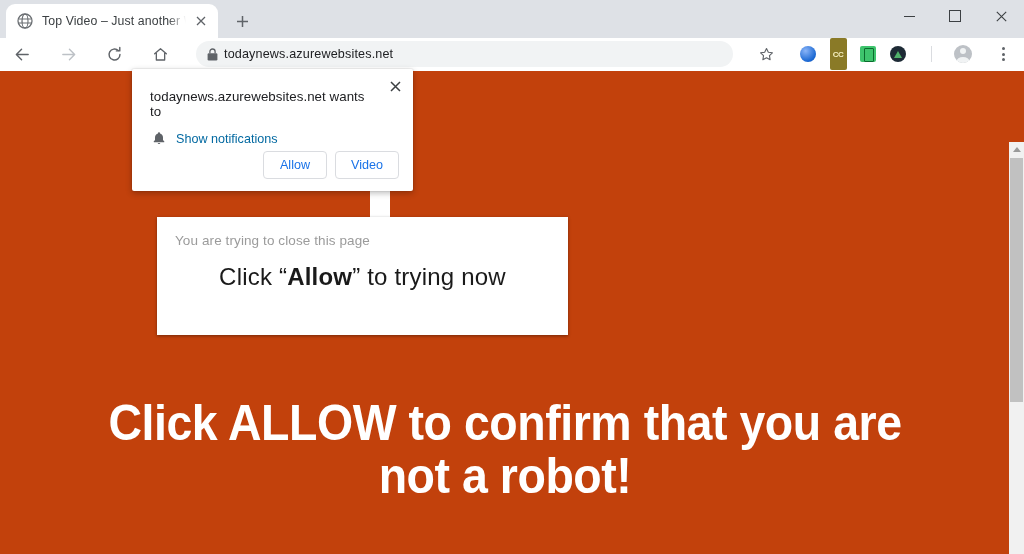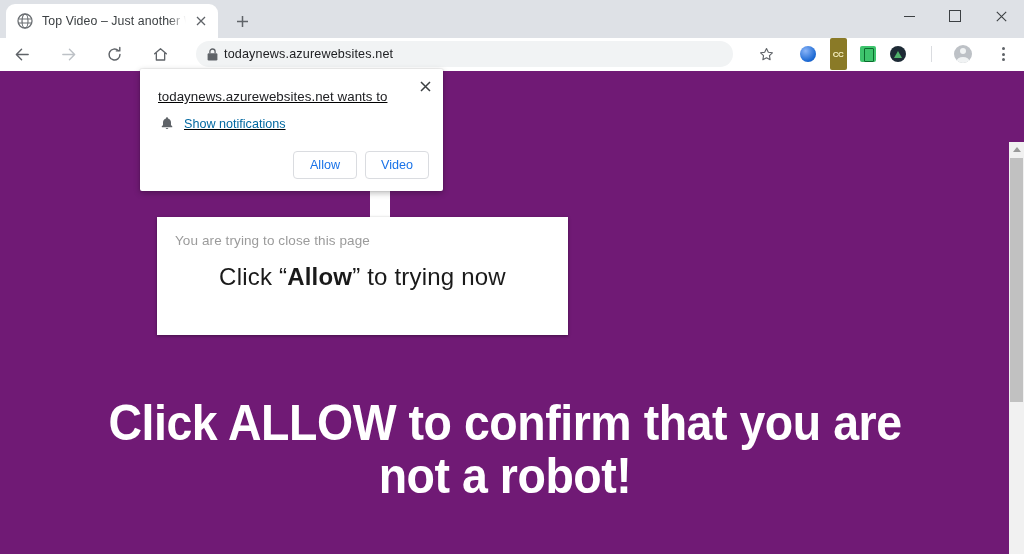--- a/index.html
+++ b/index.html
@@ -138,21 +138,21 @@
   }
   .kebab {
     width: 26px; height: 26px; display: flex; flex-direction: column;
     align-items: center; justify-content: center; gap: 2.5px; margin-left: 2px;
   }
   .kebab i { width: 3px; height: 3px; border-radius: 50%; background: #5f6368; display: block; }
 
   
   .page {
     position: absolute; left: 0; top: 71px; right: 0; bottom: 0;
-    background: #701a75; overflow: hidden;
+    background: #c2410c; overflow: hidden;
   }
   .heading {
     position: absolute; left: 0; right: 14px; top: 326px;
     text-align: center; color: #fff;
     font-family: "Liberation Sans Narrow", "Liberation Sans", sans-serif;
     font-weight: bold; font-size: 50px; line-height: 1.05;
     letter-spacing: -0.5px; transform: scaleX(0.93); transform-origin: center;
   }
 
   
@@ -170,24 +170,24 @@
     margin-top: 15px; letter-spacing: .2px;
   }
   .fakebox-main b { font-weight: bold; }
   .tail {
     position: absolute; left: 370px; top: 118px;
     width: 20px; height: 30px; background: #fff;
   }
 
   
   .permbubble {
-    position: absolute; left: 140px; top: 69px;
-    width: 303px; height: 122px; background: #fff;
+    position: absolute; left: 132px; top: 69px;
+    width: 281px; height: 122px; background: #fff;
     box-shadow: 0 2px 6px rgba(0,0,0,.28), 0 0 0 1px rgba(0,0,0,.04);
-    border-radius: 2px; z-index: 20; text-decoration: underline;
+    border-radius: 2px; z-index: 20;
   }
   .perm-close {
     position: absolute; right: 8px; top: 7px; width: 20px; height: 20px;
     display: flex; align-items: center; justify-content: center;
     color: #3c4043; font-size: 14px; line-height: 1;
   }
   .perm-title {
     padding: 20px 40px 0 18px; font-size: 13.3px;
     color: #202124; letter-spacing: .05px;
   }

